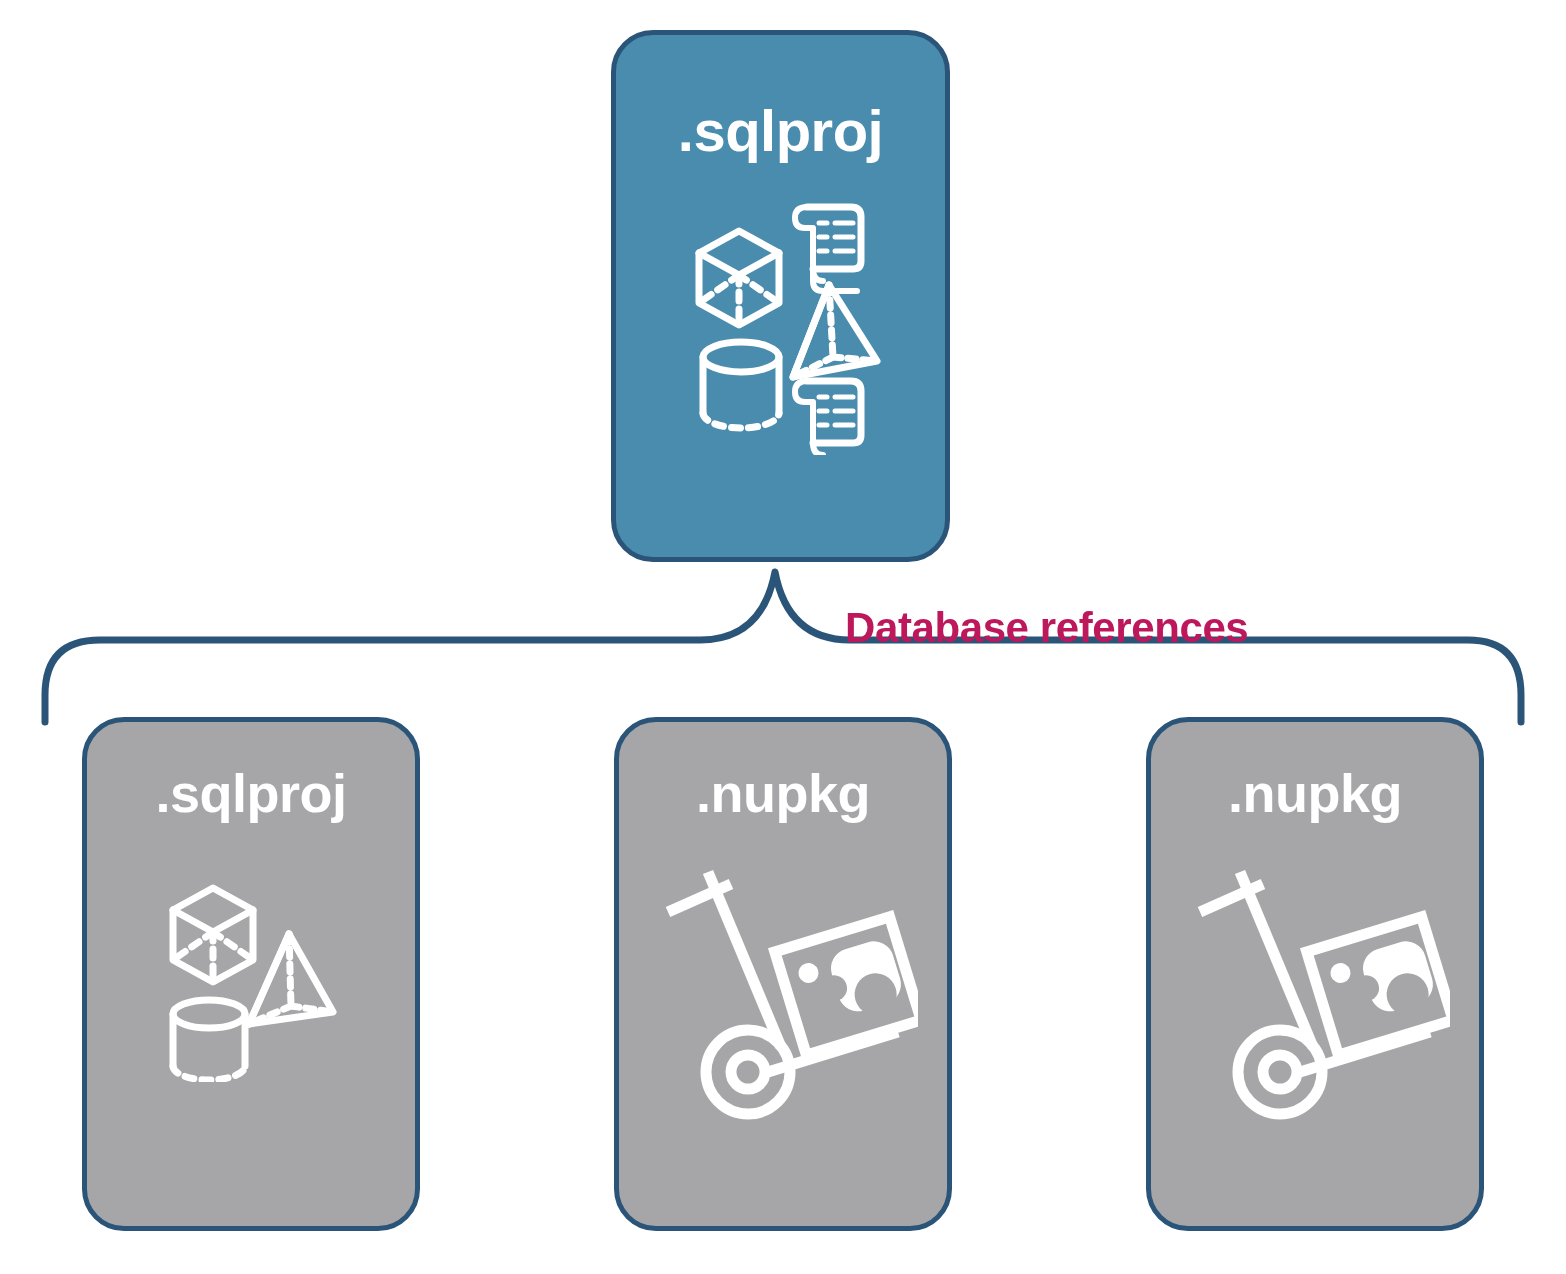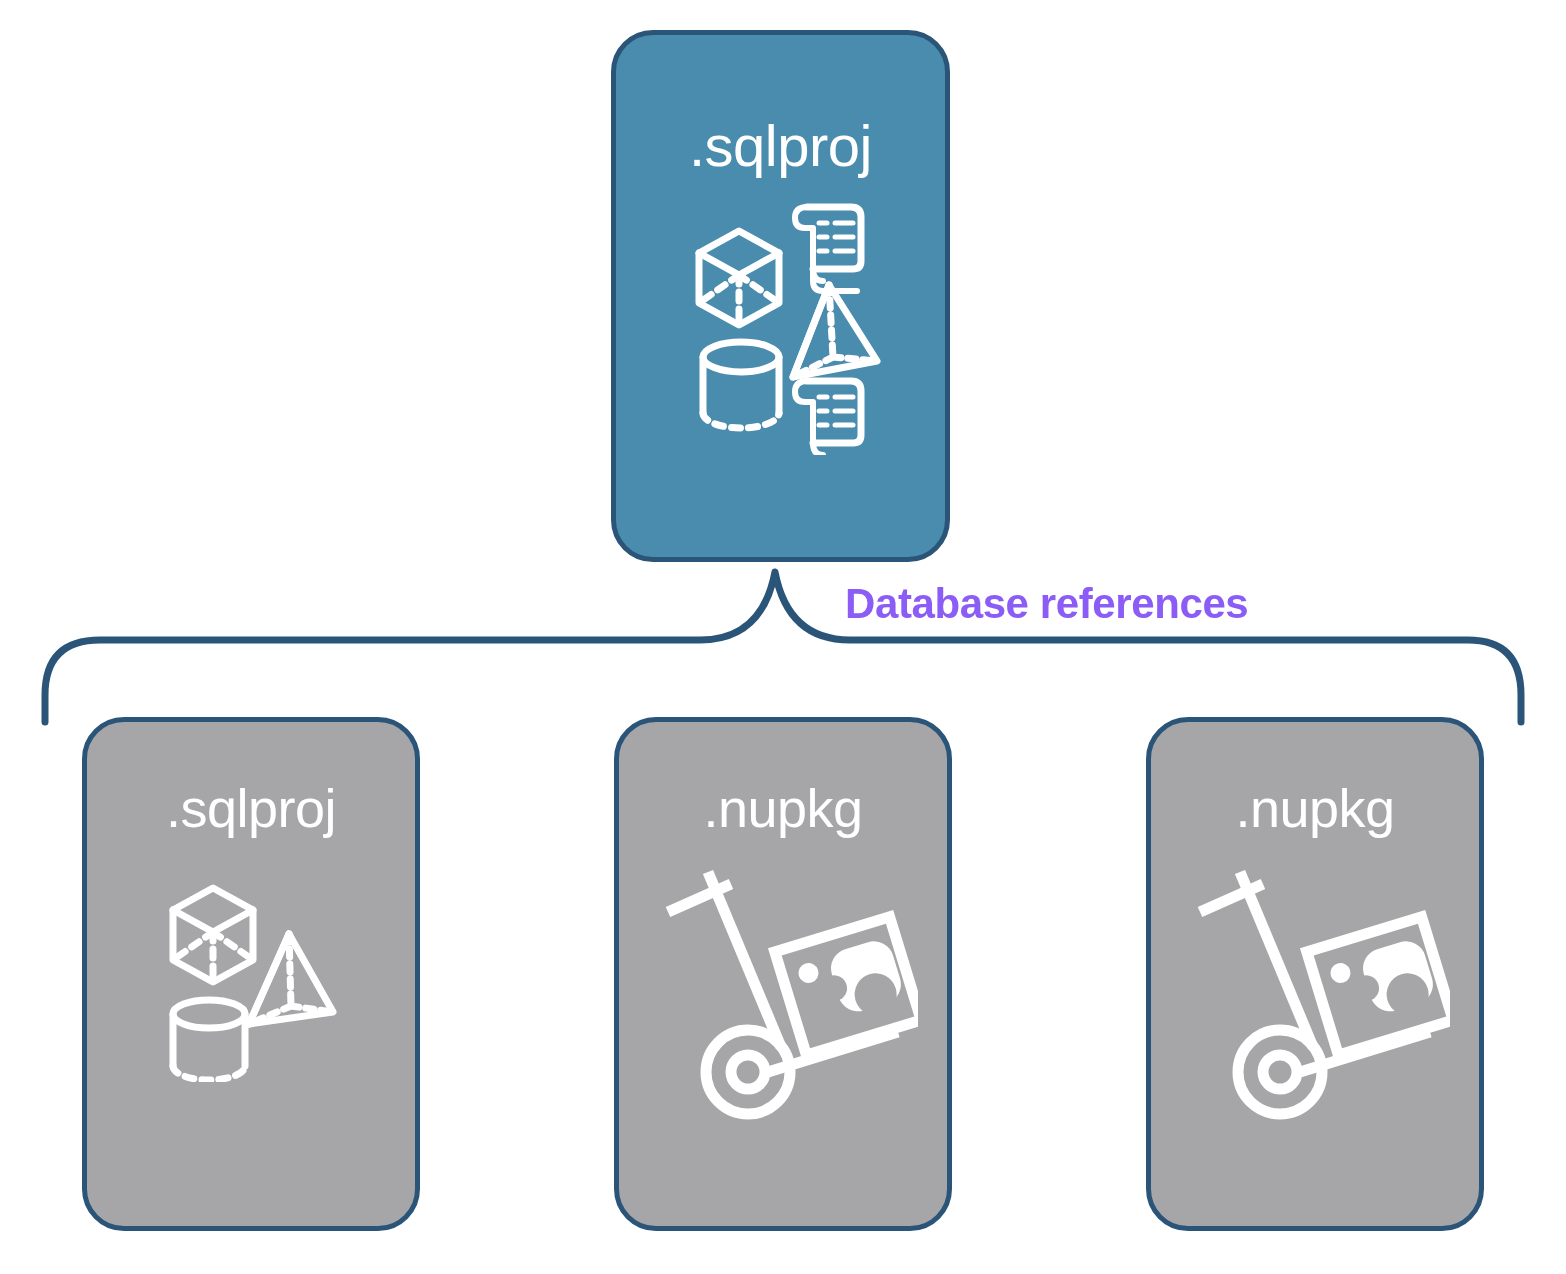--- a/index.html
+++ b/index.html
@@ -30,24 +30,23 @@
   }
   .card.blue  { background: #4A8CAE; }
   .card.gray  { background: #A6A6A8; }
 
   .card-title {
     position: absolute;
     left: 0;
     right: 0;
     text-align: center;
     color: #ffffff;
-    font-weight: normal;
+    font-weight: bold;
     letter-spacing: -0.5px;
     white-space: nowrap;
-    margin-top: 15px;
   }
 
   .card-icons {
     position: absolute;
     left: 0;
     right: 0;
   }
   .card-icons svg { display: block; margin: 0 auto; }
 
   
@@ -57,22 +56,22 @@
     top: 560px;
     width: 1566px;
     height: 180px;
     pointer-events: none;
   }
 
   
   #bracket-label {
     position: absolute;
     left: 845px;
-    top: 580px;
-    color: #8b5cf6;
+    top: 604px;
+    color: #be185d;
     font-size: 42px;
     font-weight: bold;
     letter-spacing: -0.4px;
     white-space: nowrap;
   }
 </style>
 </head>
 <body>
 
 <div id="diagram-root">

